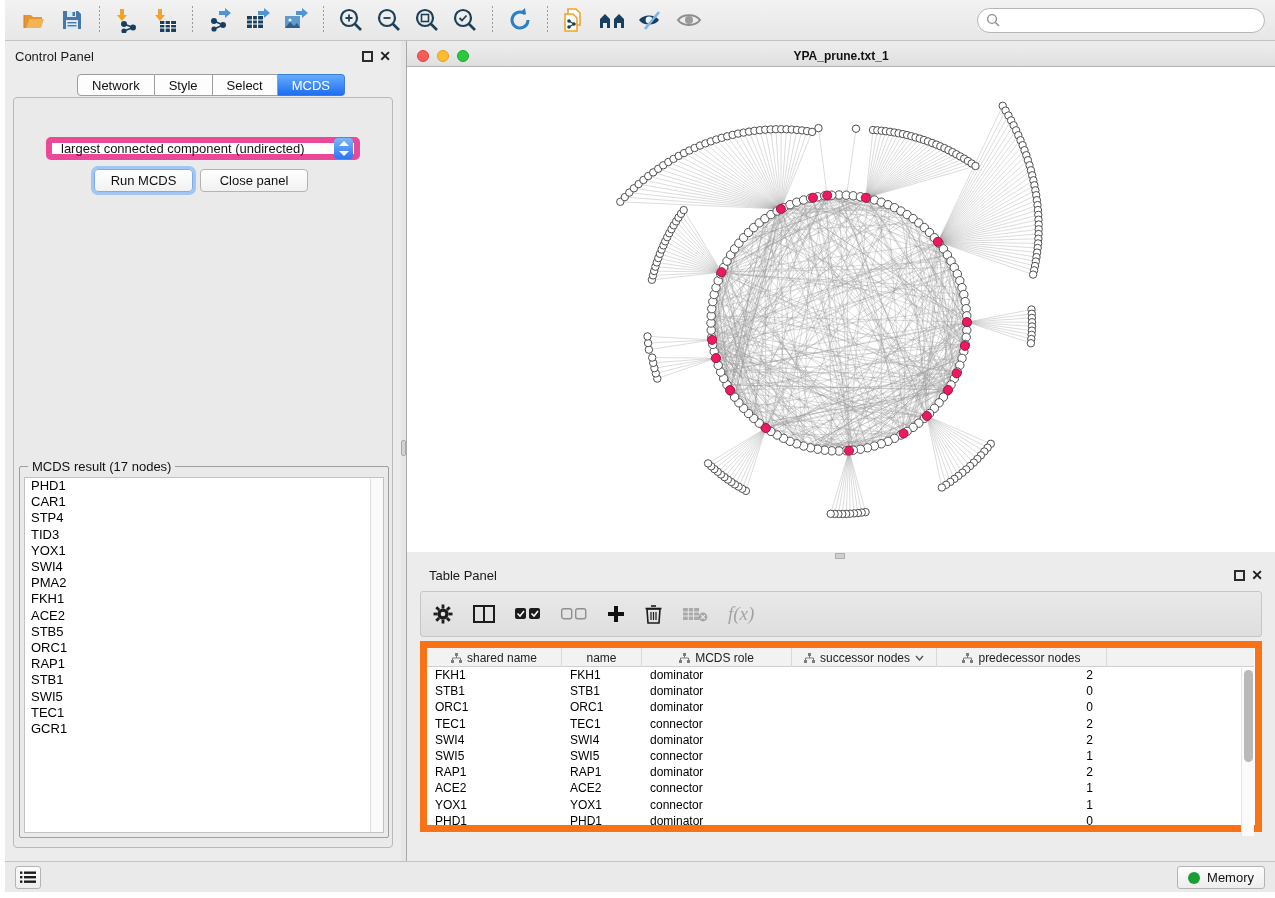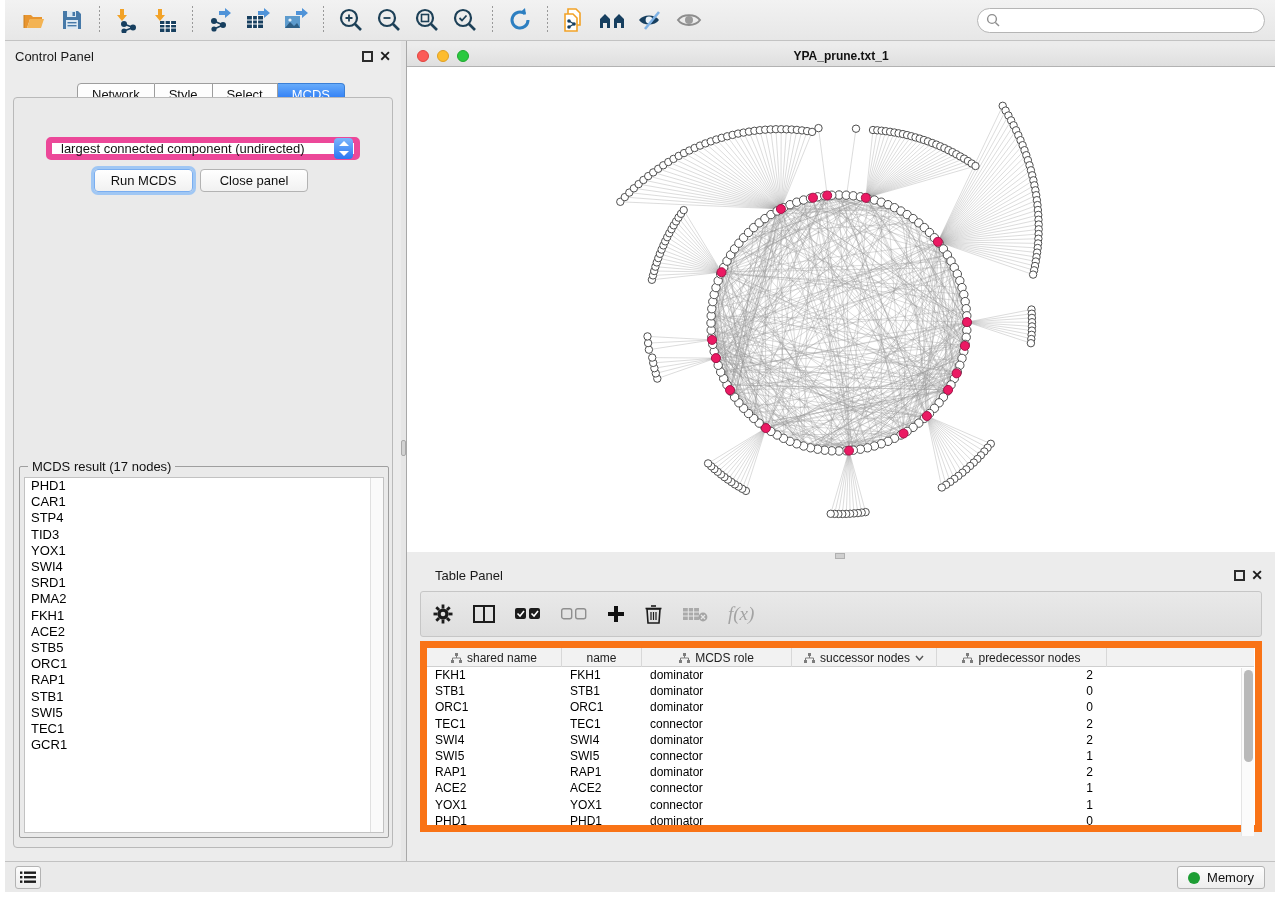--- a/index.html
+++ b/index.html
@@ -25,21 +25,21 @@
   #toolbar-search .mag { position:absolute; left:9px; top:5px; }
 
   
   #control-panel { position:absolute; left:0; top:41px; width:396px; height:820px; background:#ececec; }
   #cp-titlebar { position:absolute; left:0; top:4px; width:100%; height:24px; }
   #cp-title { position:absolute; left:10px; top:4px; font-size:13px; color:#1a1a1a; }
   .panel-float { position:absolute; width:11px; height:11px; border:2px solid #2b2b2b; top:6px; }
   .panel-close { position:absolute; top:4px; font-size:14px; font-weight:bold; color:#1c1c1c; line-height:14px; }
   #cp-float { right:28px; } #cp-close { right:10px; }
 
-  #cp-tabs { position:absolute; left:72px; top:42px; height:22px; display:flex; }
+  #cp-tabs { position:absolute; left:72px; top:33px; height:22px; display:flex; }
   .cp-tab { height:22px; border:1px solid #9d9d9d; border-left:none; background:#fdfdfd;
     font-size:13px; color:#111; display:flex; align-items:center; justify-content:center; padding:0 14px; }
   .cp-tab:first-child { border-left:1px solid #9d9d9d; border-radius:4px 0 0 4px; }
   .cp-tab:last-child { border-radius:0 4px 4px 0; }
   .cp-tab.active { background:linear-gradient(#66abfb,#1d6ef2); color:#fff; border-color:#3a7fd6; }
 
   #cp-body { position:absolute; left:8px; top:56px; width:380px; height:751px;
     border:1px solid #b9b9b9; border-radius:4px; background:#eaeaea; }
   #opt-label { position:absolute; left:0; top:16px; width:100%; text-align:center; font-size:13px; color:#111; }
   #opt-select { position:absolute; left:32px; top:39px; width:314px; height:23px; background:#fff;
@@ -82,21 +82,21 @@
   #tl-green { left:50px; background:#2ac93f; border:1px solid #1fa82f; }
   #net-title { position:absolute; left:0; top:4px; width:100%; text-align:center;
     font-size:12px; font-weight:bold; color:#111; }
   #net-canvas { position:absolute; left:402px; top:67px; width:868px; height:485px; background:#fff; }
   #net-bottom { position:absolute; left:402px; top:552px; width:868px; height:8px; background:#ececec; }
   #net-bottom .thumb { position:absolute; left:428px; top:1px; width:10px; height:6px;
     background:#cfcfcf; border:1px solid #b0b0b0; }
 
   
   #table-panel { position:absolute; left:402px; top:560px; width:868px; height:301px; background:#ececec; }
-  #tp-title { position:absolute; left:28px; top:8px; font-size:13px; color:#1a1a1a; }
+  #tp-title { position:absolute; left:22px; top:8px; font-size:13px; color:#1a1a1a; }
   #tp-float { right:30px; top:10px; } #tp-close { right:12px; top:8px; }
   #tp-toolbar { position:absolute; left:13px; top:31px; width:842px; height:46px;
     background:linear-gradient(#e9e9e9,#dedede); border:1px solid #c6c6c6; border-radius:3px;
     display:flex; align-items:center; padding-left:12px; }
   .tp-icon { margin-right:20px; display:flex; align-items:center; }
   #fx-label { font-family:"Liberation Serif", serif; font-style:italic; font-size:19px; color:#a3a3a3; }
 
   #node-table { position:absolute; left:13px; top:81px; width:842px; height:191px;
     background:#fff; border:7px solid #f97316; }
   #tbl-header { position:absolute; left:0; top:0; width:827px; height:19px; background:#f2f2f2;
@@ -300,21 +300,20 @@
       <div id="mcds-group">
         <div id="mcds-legend">MCDS result (17 nodes)</div>
         <div id="mcds-list">
           <div id="mcds-items">
               <div class="mcds-item">PHD1</div>
               <div class="mcds-item">CAR1</div>
               <div class="mcds-item">STP4</div>
               <div class="mcds-item">TID3</div>
               <div class="mcds-item">YOX1</div>
               <div class="mcds-item">SWI4</div>
-              <div class="mcds-item">SRD1</div>
               <div class="mcds-item">PMA2</div>
               <div class="mcds-item">FKH1</div>
               <div class="mcds-item">ACE2</div>
               <div class="mcds-item">STB5</div>
               <div class="mcds-item">ORC1</div>
               <div class="mcds-item">RAP1</div>
               <div class="mcds-item">STB1</div>
               <div class="mcds-item">SWI5</div>
               <div class="mcds-item">TEC1</div>
               <div class="mcds-item">GCR1</div>

